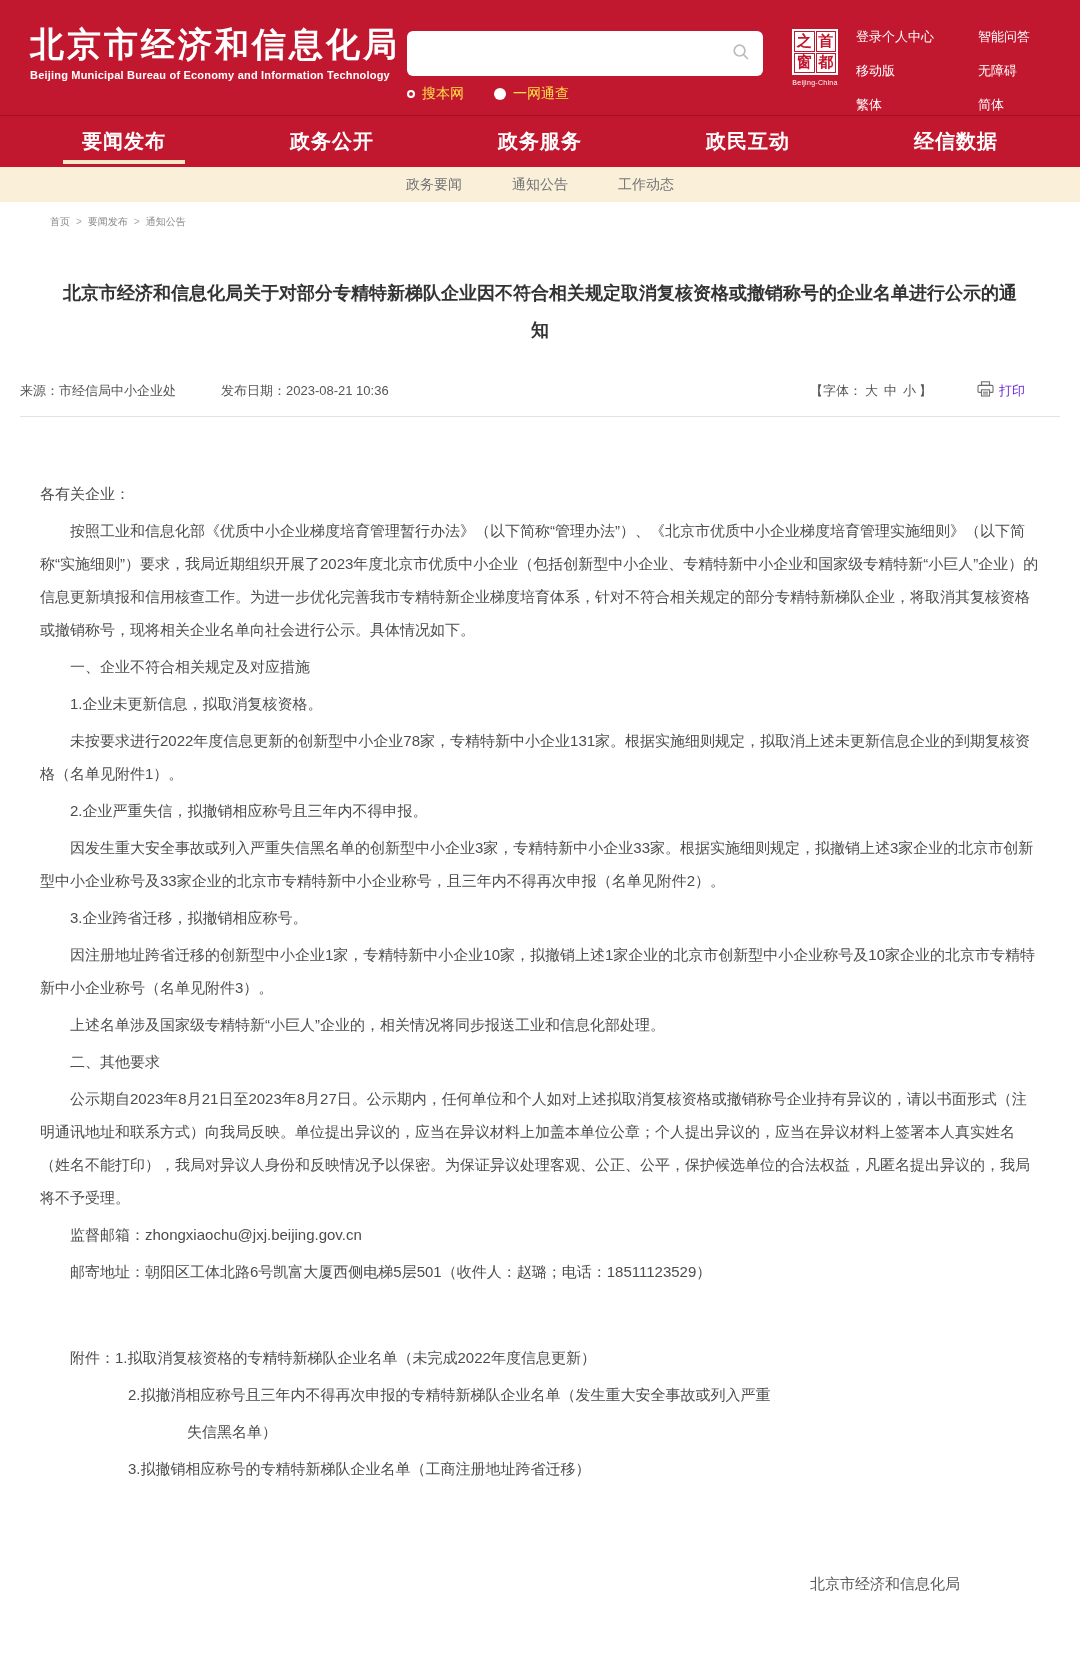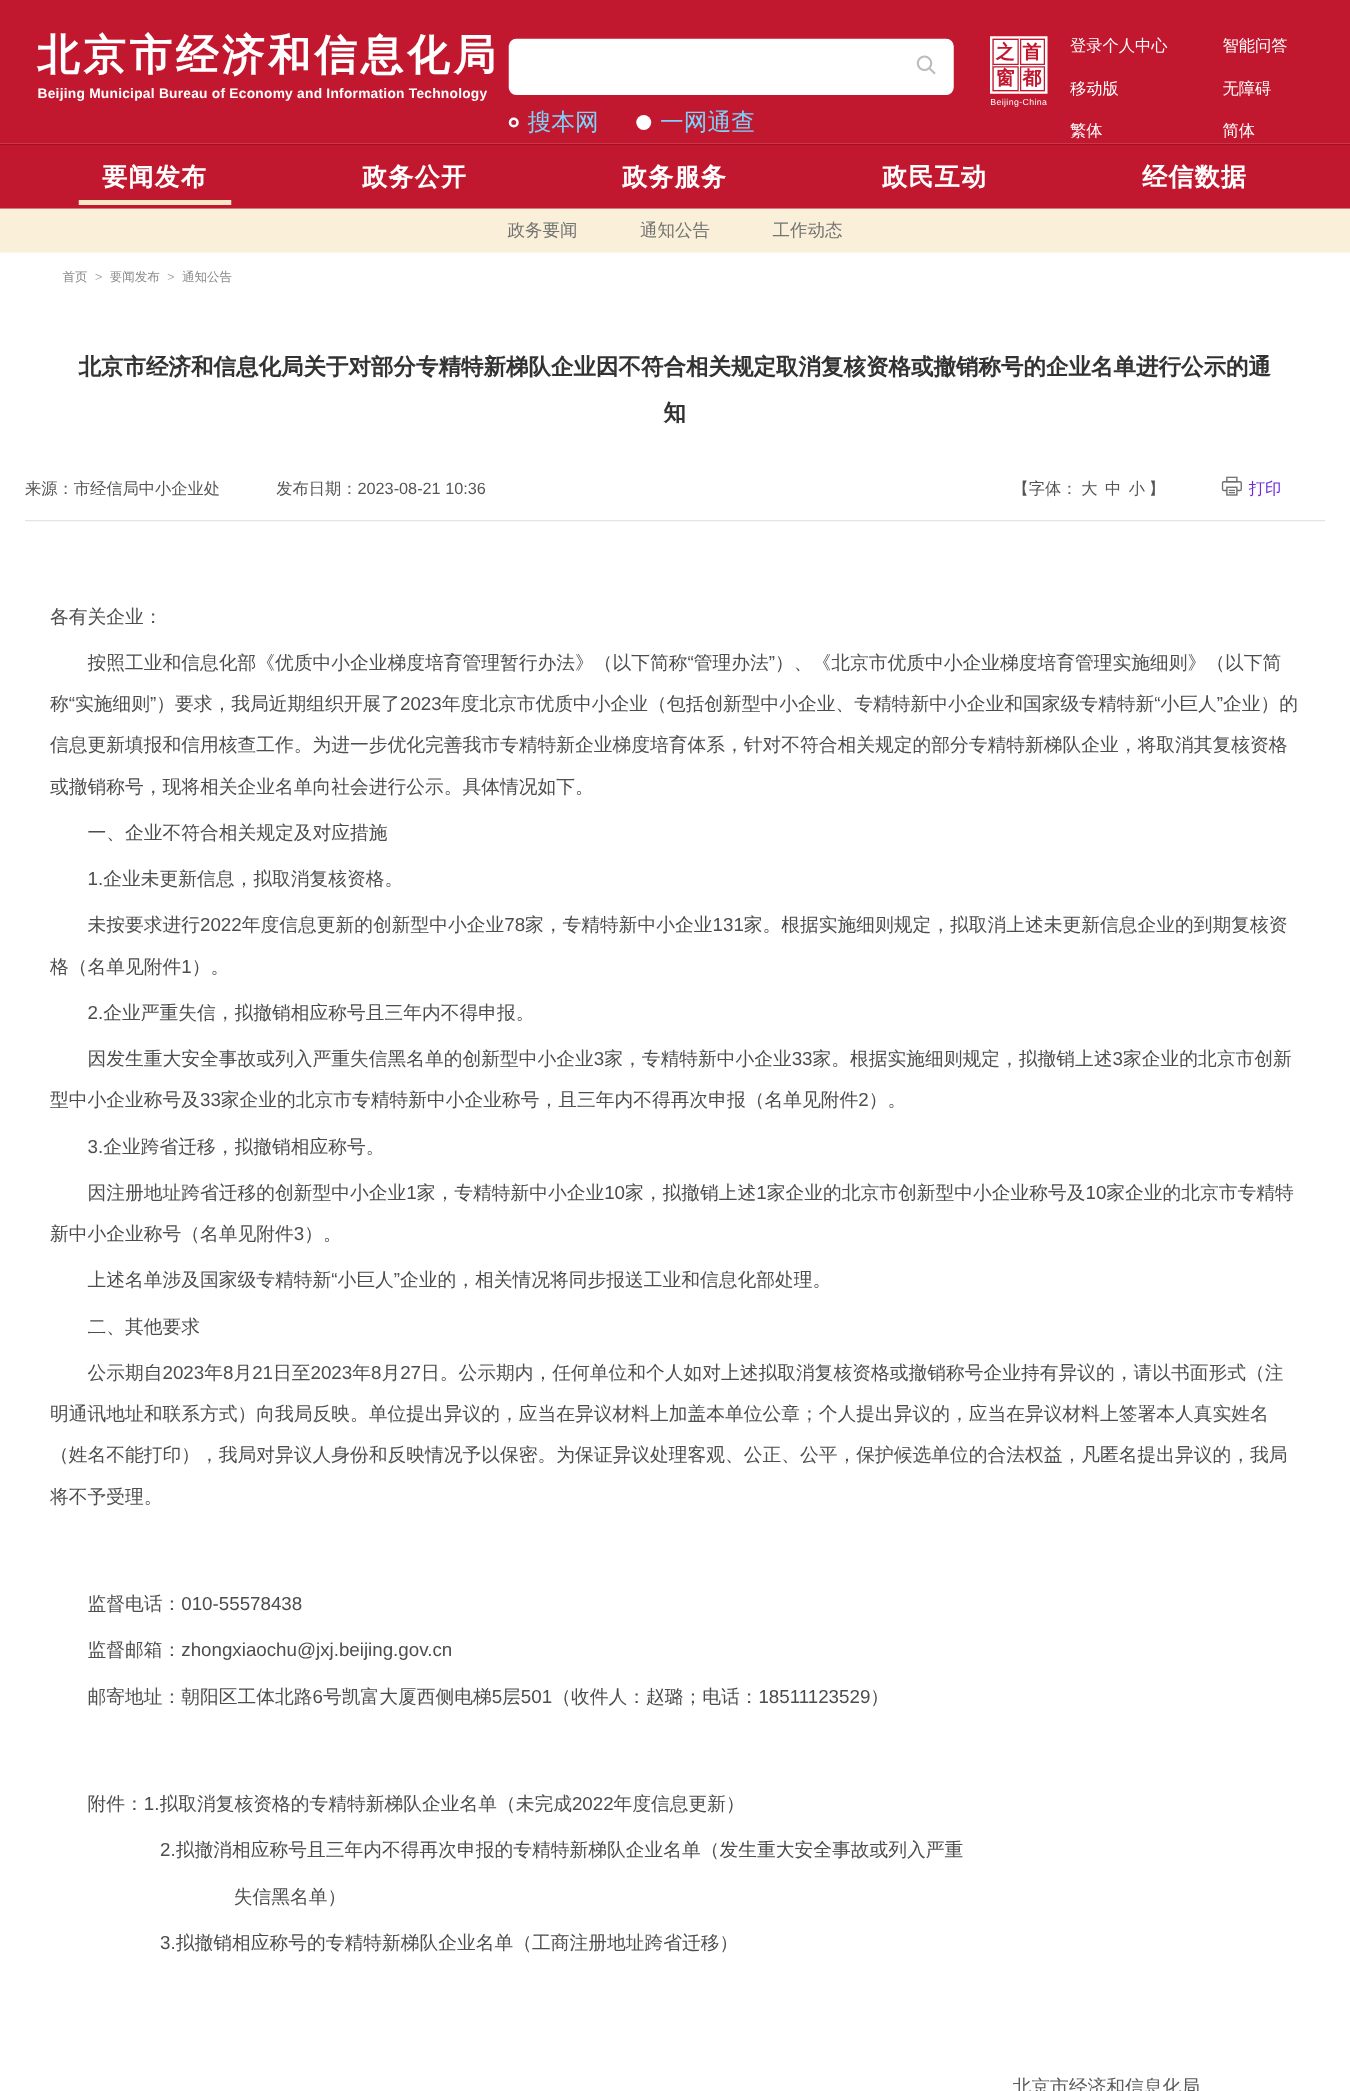--- a/index.html
+++ b/index.html
@@ -17,21 +17,21 @@
   }
   
   .top-header{position:relative;height:115px;background:var(--red);}
   .brand{position:absolute;left:30px;top:26px;color:#fff;cursor:pointer;}
   .site-name{font-size:34px;font-weight:bold;letter-spacing:3px;line-height:36px;}
   .site-name-en{font-size:11px;font-weight:bold;margin-top:7px;letter-spacing:.2px;}
   .search-wrap{position:absolute;left:407px;top:31px;width:356px;}
   .search-box{background:#fff;border-radius:6px;height:45px;display:flex;align-items:center;overflow:hidden;}
   .search-input{flex:1;border:none;outline:none;height:100%;background:transparent;padding:0 12px;font-size:14px;color:#333;}
   .search-btn{width:44px;height:100%;border:none;background:transparent;display:flex;align-items:center;justify-content:center;cursor:pointer;}
-  .search-options{margin-top:9px;display:flex;gap:30px;color:#7dd3fc;font-size:19px;align-items:center;}
+  .search-options{margin-top:9px;display:flex;gap:30px;color:#fde047;font-size:14px;align-items:center;}
   .search-opt{display:flex;align-items:center;cursor:pointer;}
   .radio{display:inline-block;border-radius:50%;margin-right:7px;}
   .radio.ring{width:8px;height:8px;border:2px solid #fff;background:transparent;}
   .radio.dot{width:12px;height:12px;background:#fff;}
   .capital-logo{position:absolute;left:789px;top:29px;width:52px;text-align:center;color:#fff;}
   .logo-grid{width:46px;height:46px;margin:0 auto;background:#fff;display:grid;grid-template-columns:1fr 1fr;grid-template-rows:1fr 1fr;border:2px solid #fff;gap:1px;background-clip:padding-box;}
   .logo-cell{background:#fff;color:var(--red);font-size:15px;font-weight:bold;display:flex;align-items:center;justify-content:center;outline:1px solid var(--red);outline-offset:-1px;}
   .logo-caption{font-size:7px;margin-top:4px;letter-spacing:.3px;}
   .quick-links{position:absolute;left:856px;top:30px;display:flex;gap:44px;color:#fff;font-size:13px;}
   .quick-col{display:flex;flex-direction:column;gap:20px;}
@@ -176,21 +176,20 @@
       <div class="para p-body">一、企业不符合相关规定及对应措施</div>
       <div class="para p-body">1.企业未更新信息，拟取消复核资格。</div>
       <div class="para p-body">未按要求进行2022年度信息更新的创新型中小企业78家，专精特新中小企业131家。根据实施细则规定，拟取消上述未更新信息企业的到期复核资格（名单见附件1）。</div>
       <div class="para p-body">2.企业严重失信，拟撤销相应称号且三年内不得申报。</div>
       <div class="para p-body">因发生重大安全事故或列入严重失信黑名单的创新型中小企业3家，专精特新中小企业33家。根据实施细则规定，拟撤销上述3家企业的北京市创新型中小企业称号及33家企业的北京市专精特新中小企业称号，且三年内不得再次申报（名单见附件2）。</div>
       <div class="para p-body">3.企业跨省迁移，拟撤销相应称号。</div>
       <div class="para p-body">因注册地址跨省迁移的创新型中小企业1家，专精特新中小企业10家，拟撤销上述1家企业的北京市创新型中小企业称号及10家企业的北京市专精特新中小企业称号（名单见附件3）。</div>
       <div class="para p-body">上述名单涉及国家级专精特新“小巨人”企业的，相关情况将同步报送工业和信息化部处理。</div>
       <div class="para p-body">二、其他要求</div>
       <div class="para p-body">公示期自2023年8月21日至2023年8月27日。公示期内，任何单位和个人如对上述拟取消复核资格或撤销称号企业持有异议的，请以书面形式（注明通讯地址和联系方式）向我局反映。单位提出异议的，应当在异议材料上加盖本单位公章；个人提出异议的，应当在异议材料上签署本人真实姓名（姓名不能打印），我局对异议人身份和反映情况予以保密。为保证异议处理客观、公正、公平，保护候选单位的合法权益，凡匿名提出异议的，我局将不予受理。</div>
-      <div class="para p-body gap-before">监督电话：010-55578438</div>
       <div class="para p-body">监督邮箱：zhongxiaochu@jxj.beijing.gov.cn</div>
       <div class="para p-body">邮寄地址：朝阳区工体北路6号凯富大厦西侧电梯5层501（收件人：赵璐；电话：18511123529）</div>
       <div class="para p-body gap-before">附件：1.拟取消复核资格的专精特新梯队企业名单（未完成2022年度信息更新）</div>
       <div class="para p-attach-item">2.拟撤消相应称号且三年内不得再次申报的专精特新梯队企业名单（发生重大安全事故或列入严重</div>
       <div class="para p-attach-cont">失信黑名单）</div>
       <div class="para p-attach-item">3.拟撤销相应称号的专精特新梯队企业名单（工商注册地址跨省迁移）</div>
     </div>
 
   <div class="sign">
     <div class="sign-agency">北京市经济和信息化局</div>

